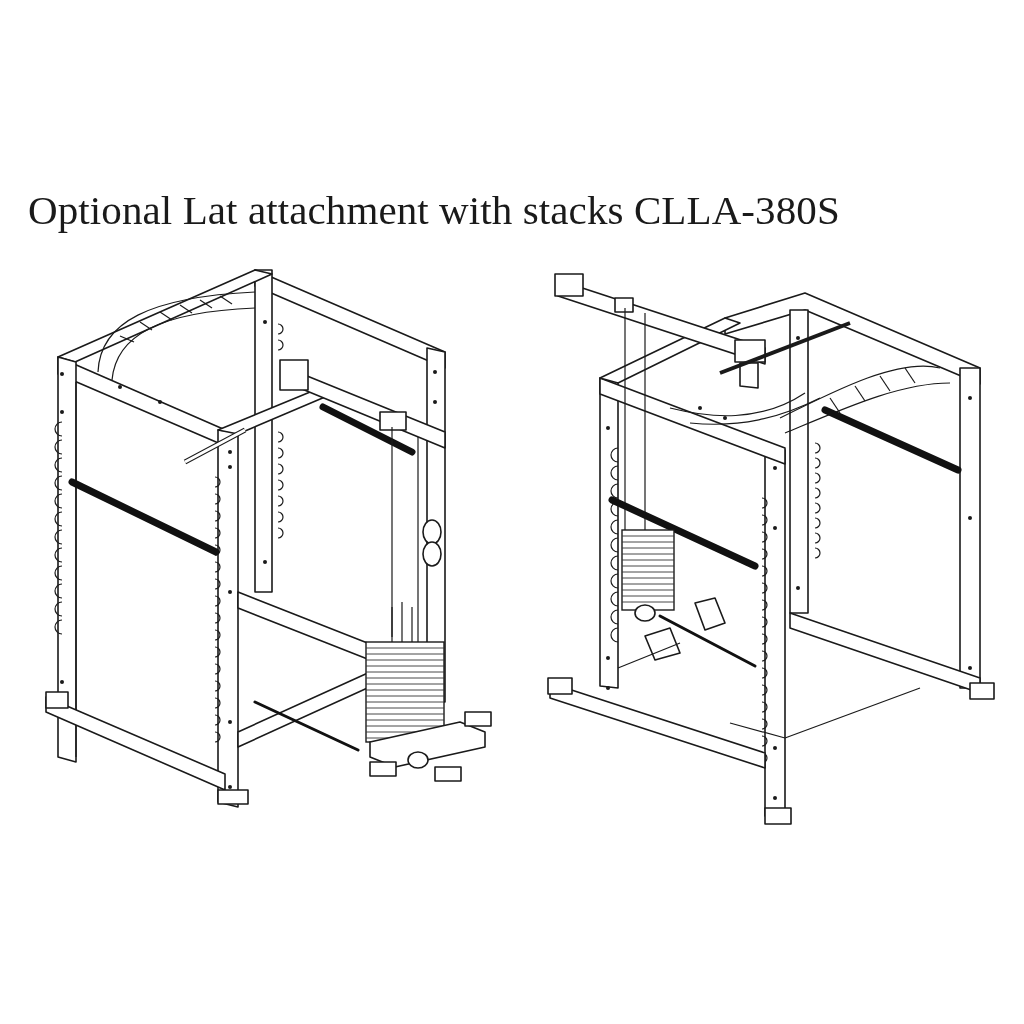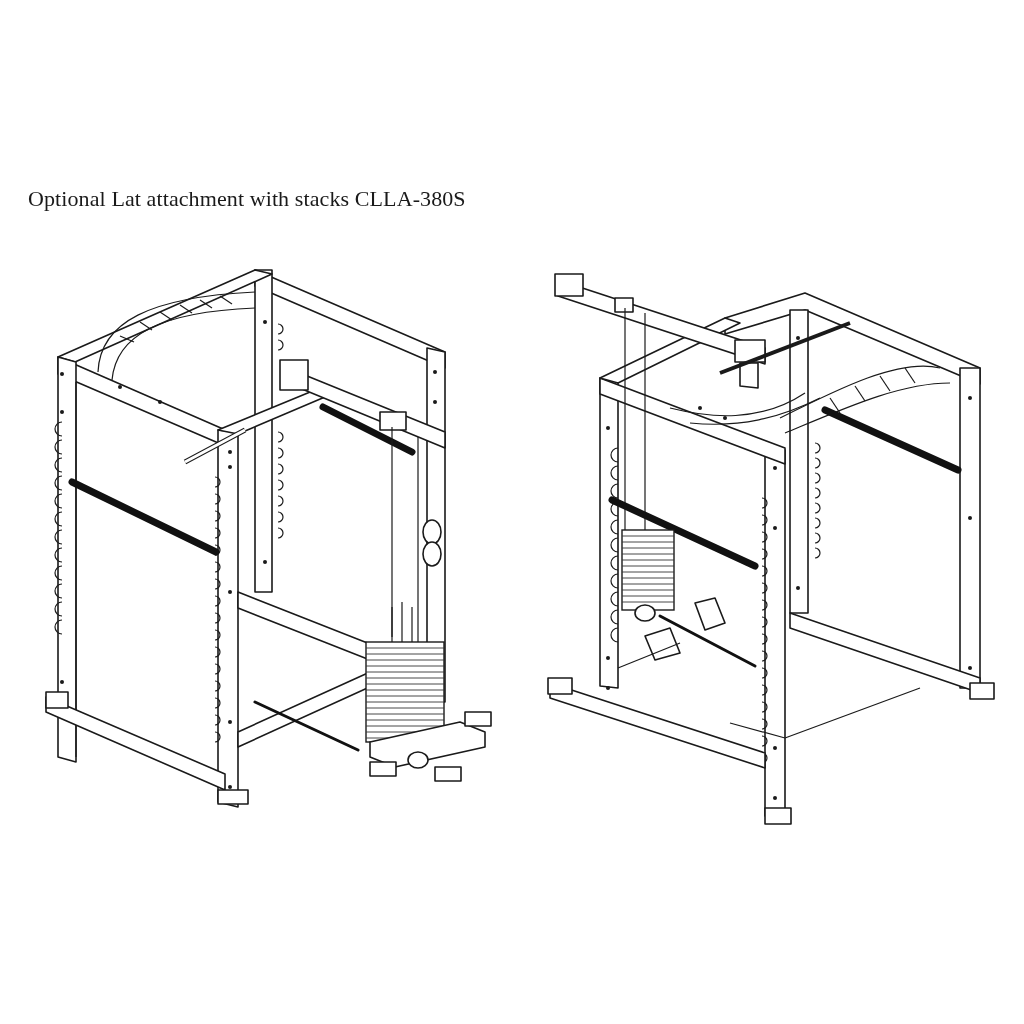--- a/index.html
+++ b/index.html
@@ -1,20 +1,20 @@
 <!DOCTYPE html>
 <html><head>
   <meta charset="utf-8">
   <style>
     html, body { margin: 0; padding: 0; background: #ffffff; }
     body { width: 1024px; height: 1024px; position: relative; overflow: hidden; }
     .title {
       position: absolute; left: 28px; top: 186px;
       font-family: "Liberation Serif", "DejaVu Serif", serif;
-      font-size: 22px; color: #1a1a1a; white-space: nowrap; letter-spacing: 0.1px;
+      font-size: 41px; color: #1a1a1a; white-space: nowrap; letter-spacing: 0.1px;
     }
     .figure { position: absolute; }
     #fig-left { left: 40px; top: 262px; width: 460px; height: 560px; }
     #fig-right { left: 540px; top: 268px; width: 460px; height: 570px; }
     svg { display: block; }
     .ln { fill: #ffffff; stroke: #1a1a1a; stroke-width: 1.6; stroke-linejoin: round; }
     .th { fill: none; stroke: #1a1a1a; stroke-width: 1.2; }
     .bar { stroke: #111; stroke-width: 7; stroke-linecap: round; }
     .bar2 { stroke: #111; stroke-width: 3; stroke-linecap: round; }
     .dot { fill: #1a1a1a; }

